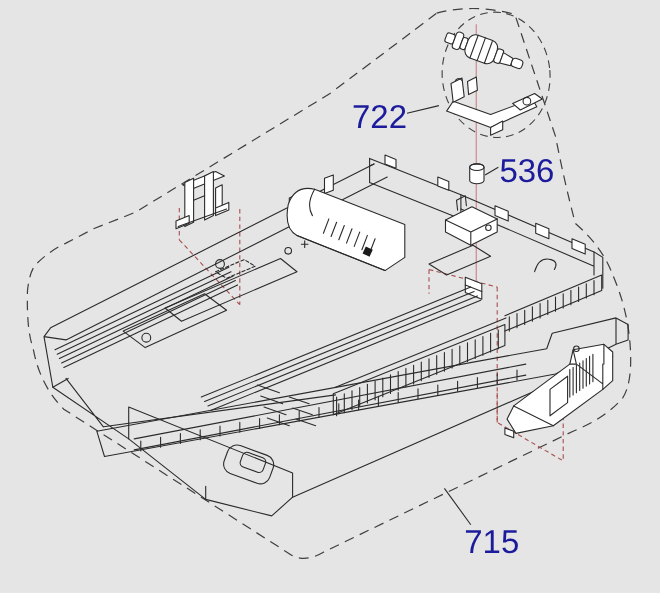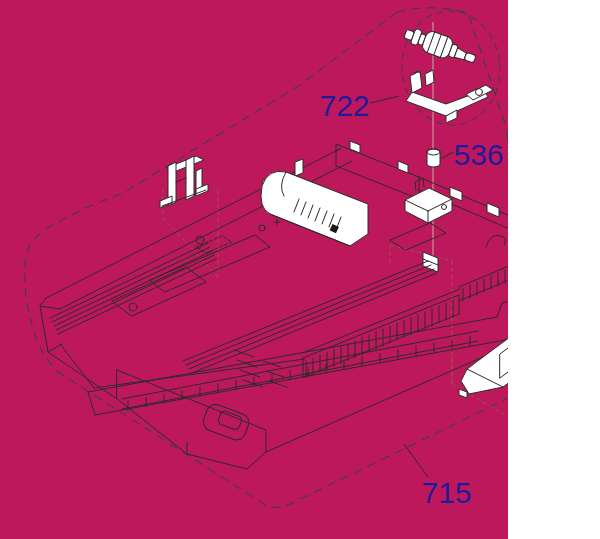--- a/index.html
+++ b/index.html
@@ -1,16 +1,16 @@
 <!DOCTYPE html>
 <html><head>
 <meta charset="utf-8">
 <style>
   html,body{margin:0;padding:0;background:#ffffff;}
-  #stage{position:relative;width:508px;height:539px;background:#be185d;overflow:hidden;
+  #stage{position:relative;width:600px;height:539px;background:#e5e5e5;overflow:hidden;
          font-family:"Liberation Sans", sans-serif;}
   svg{display:block;}
   .art{stroke:#2b2b2b;stroke-width:1;fill:none;stroke-linecap:round;stroke-linejoin:round;}
   .artw{stroke:#2b2b2b;stroke-width:1;fill:#ffffff;stroke-linejoin:round;}
   .bound{stroke:#3f3f3f;stroke-width:1.1;fill:none;stroke-dasharray:9 6;}
   .callout{stroke:#3f3f3f;stroke-width:1;fill:none;stroke-dasharray:7 5;}
   .redsolid{stroke:#cc9494;stroke-width:1.2;fill:none;}
   .reddash{stroke:#a84e4e;stroke-width:1;fill:none;stroke-dasharray:4 3;}
   .leader{stroke:#2b2b2b;stroke-width:1;fill:none;}
   .plabel{fill:#1b1b9c;font-size:30px;font-family:"Liberation Sans",sans-serif;}

